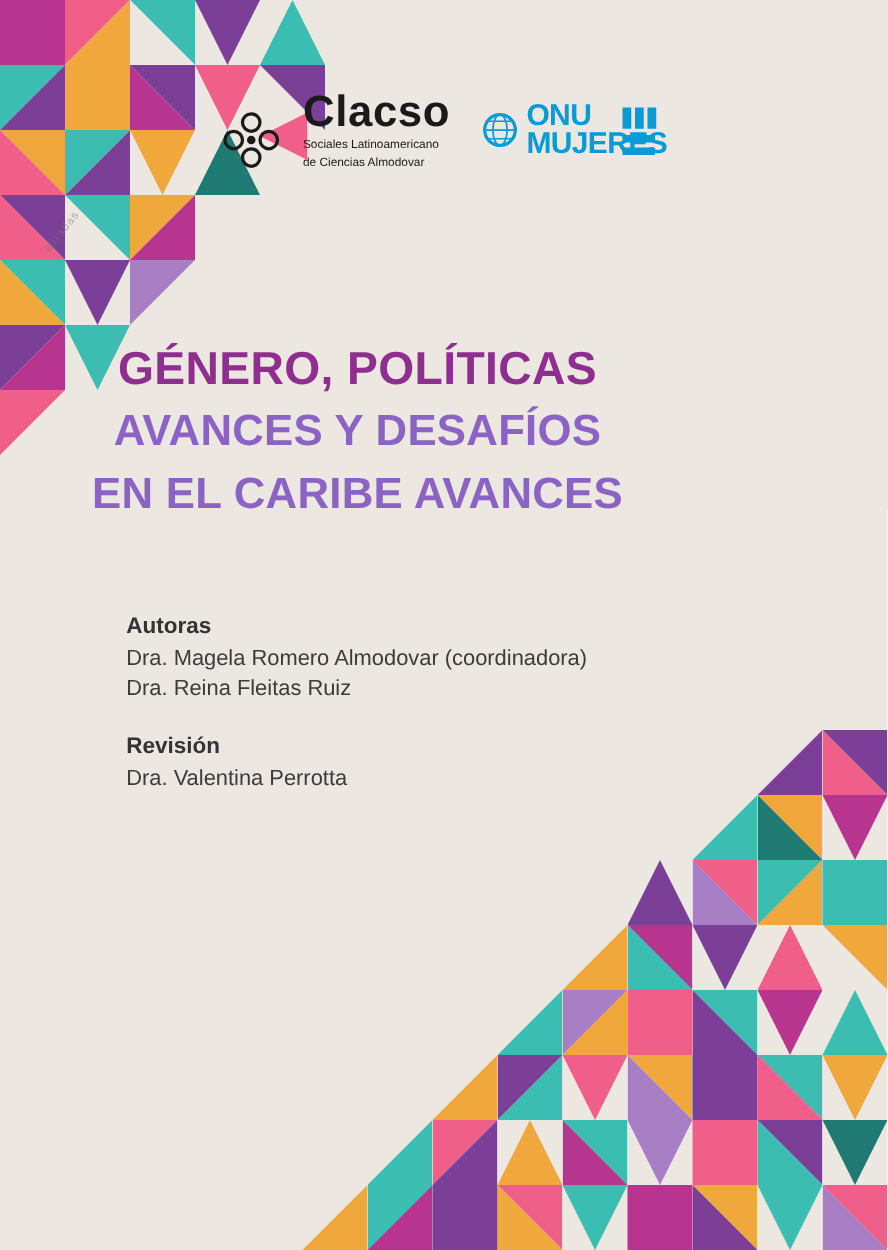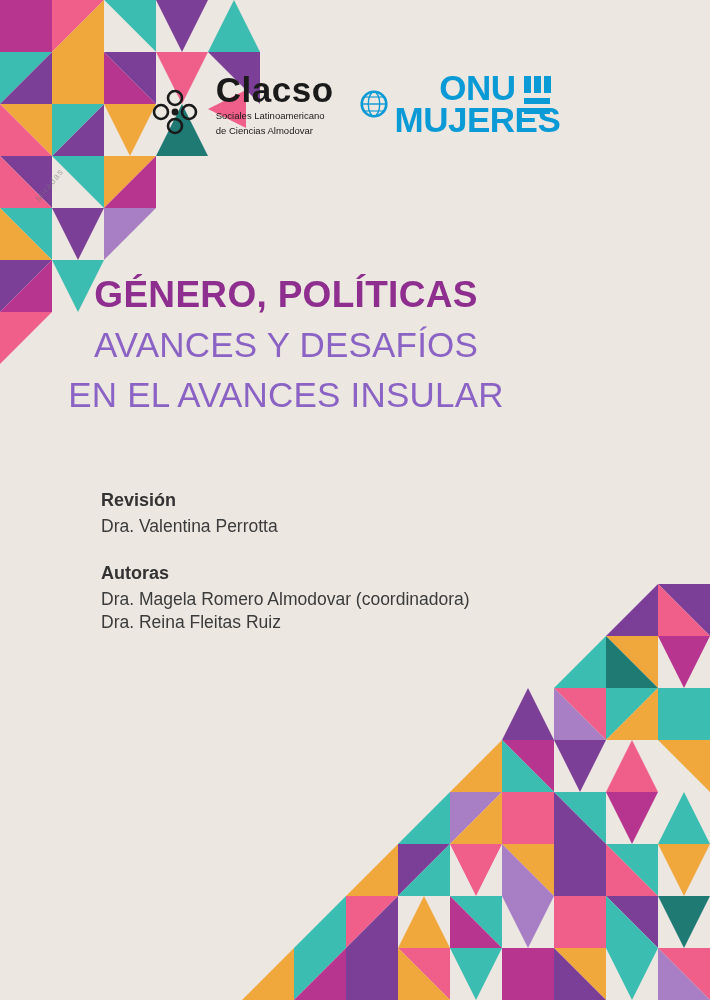--- a/index.html
+++ b/index.html
@@ -79,24 +79,23 @@
   .onu-globe {
     width: 28px;
     height: 28px;
     flex: 0 0 auto;
   }
   .onu-words {
     display: flex;
     flex-direction: column;
     line-height: 0.92;
     font-weight: bold;
-    font-size: 35px;
+    font-size: 24px;
     letter-spacing: -0.5px;
     color: #0a9ad6;
-    align-items: center;
   }
   .onu-bars {
     position: absolute;
     right: -6px;
     top: 2px;
     width: 44px;
     height: 46px;
   }
 
   
@@ -111,21 +110,21 @@
   .title-main {
     font-size: 37px;
     font-weight: bold;
     color: #8e2f8f;
     letter-spacing: 0.3px;
     line-height: 1.22;
     margin: 0;
   }
   .title-sub {
     font-size: 35px;
-    font-weight: normal;
+    font-weight: bold;
     color: #8a63c4;
     letter-spacing: 0.2px;
     line-height: 1.24;
     margin: 6px 0 0 0;
   }
 
   
   .credits {
     position: absolute;
     top: 490px;
@@ -249,32 +248,32 @@
         <rect x="2" y="24" width="26" height="6" fill="#0a9ad6"></rect>
         <rect x="2" y="34" width="26" height="6" fill="#0a9ad6"></rect>
       </svg>
     </div>
 
   </div>
 
   <div class="title-block">
     <h1 class="title-main">GÉNERO, POLÍTICAS</h1>
     <h2 class="title-sub">AVANCES Y DESAFÍOS</h2>
-    <h2 class="title-sub">EN EL AVANCES INSULAR</h2>
+    <h2 class="title-sub">EN EL CARIBE AVANCES</h2>
   </div>
 
   <div class="credits">
-    <div class="credit-group">
-      <p class="credit-head">Revisión</p>
-      <p class="credit-line">Dra. Valentina Perrotta</p>
-    </div>
     <div class="credit-group">
       <p class="credit-head">Autoras</p>
       <p class="credit-line">Dra. Magela Romero Almodovar (coordinadora)</p>
       <p class="credit-line">Dra. Reina Fleitas Ruiz</p>
+    </div>
+    <div class="credit-group">
+      <p class="credit-head">Revisión</p>
+      <p class="credit-line">Dra. Valentina Perrotta</p>
     </div>
   </div>
 
   <div class="deco" style="left:234px;top:584px;width:476px;height:416px;">
 
     <div class="tri" style="left:372px;top:0;width:52px;height:52px;background:#7b3f98;clip-path:polygon(0 100%,100% 0,100% 100%);"></div>
     <div class="tri" style="left:424px;top:0;width:52px;height:52px;background:#7b3f98;clip-path:polygon(0 0,100% 0,100% 100%);"></div>
     <div class="tri" style="left:424px;top:0;width:52px;height:52px;background:#ef5f8a;clip-path:polygon(0 0,0 100%,100% 100%);"></div>
 
     <div class="tri" style="left:320px;top:52px;width:52px;height:52px;background:#3bbdb1;clip-path:polygon(100% 0,100% 100%,0 100%);"></div>

